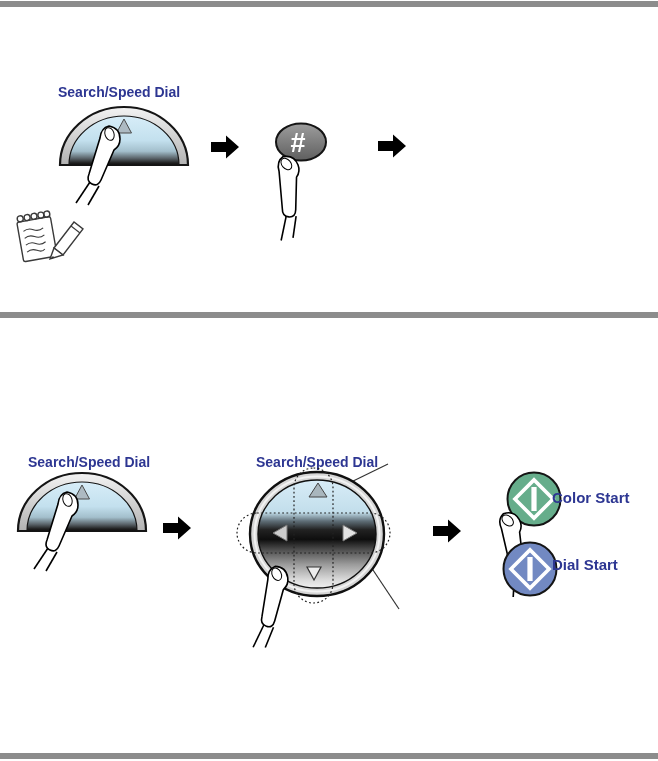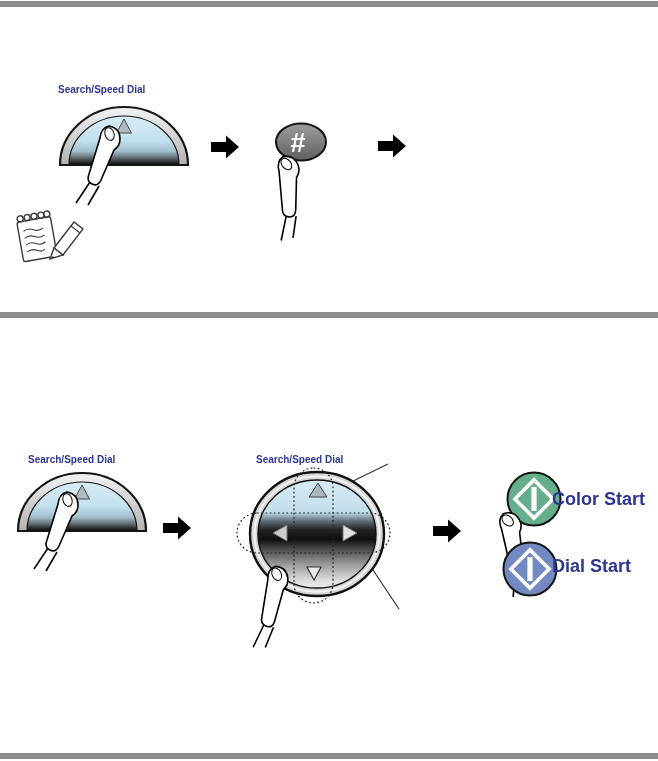--- a/index.html
+++ b/index.html
@@ -1,20 +1,20 @@
 <!DOCTYPE html>
 <html><head>
 <meta charset="utf-8">
 <style>
   html,body{margin:0;padding:0;background:#fff;}
   #page{position:relative;width:658px;height:761px;background:#ffffff;overflow:hidden;
         font-family:"Liberation Sans",sans-serif;}
   .divider{position:absolute;left:0;width:658px;height:6px;background:#8c8c8c;}
-  .lbl{position:absolute;font-weight:bold;color:#2d3692;font-size:10px;white-space:nowrap;}
-  .lbl.big{font-size:18px;}
+  .lbl{position:absolute;font-weight:bold;color:#2d3692;font-size:14px;white-space:nowrap;}
+  .lbl.big{font-size:15px;}
   svg{position:absolute;overflow:visible;}
 </style>
 </head>
 <body>
 
 <div id="page">
 
   <svg width="0" height="0" aria-hidden="true">
     <defs>
       <linearGradient id="domeGrad" x1="0" y1="0" x2="0" y2="1">

